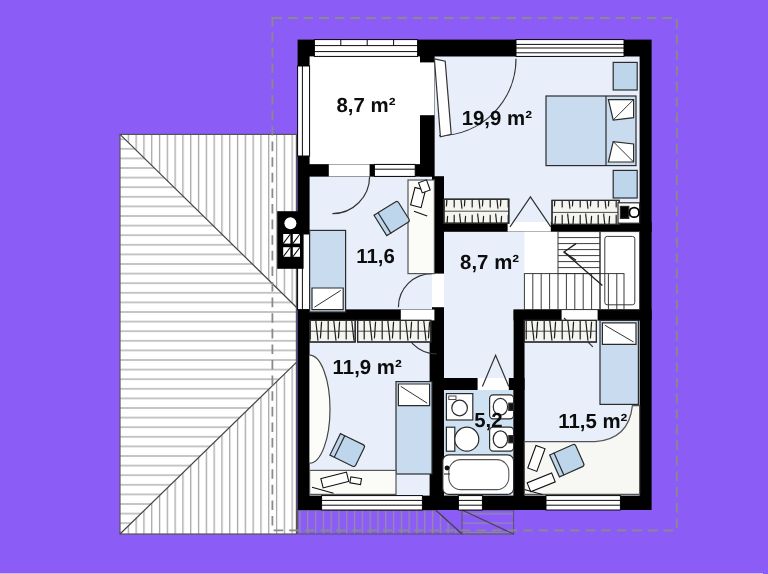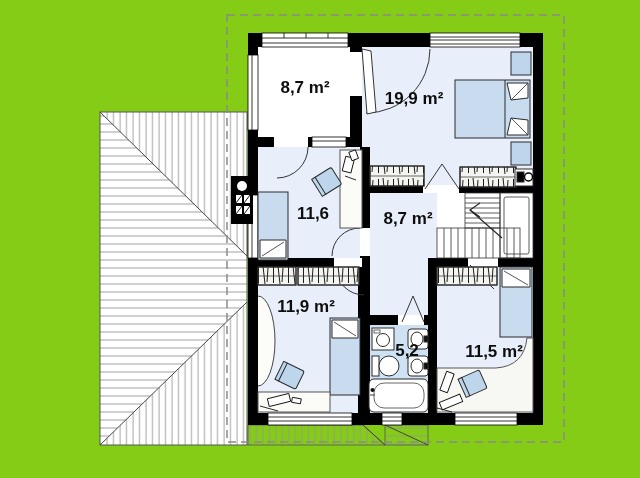--- a/index.html
+++ b/index.html
@@ -1,16 +1,16 @@
 <!DOCTYPE html>
 <html><head>
 <meta charset="utf-8">
 <style>
   html,body{margin:0;padding:0;background:#ffffff;}
-  .stage{width:640px;height:478px;position:relative;background:#84cc16;overflow:hidden;}
+  .stage{width:640px;height:478px;position:relative;background:#8b5cf6;overflow:hidden;}
   svg{display:block;}
   text.area-label{font-family:"Liberation Sans",sans-serif;font-weight:bold;fill:#0d0d0d;}
   .lbl-lg{font-size:17px;}
 </style>
 </head>
 <body>
 
 <div class="stage">
 <svg width="640" height="478" viewBox="0 0 640 478">
   <defs>

